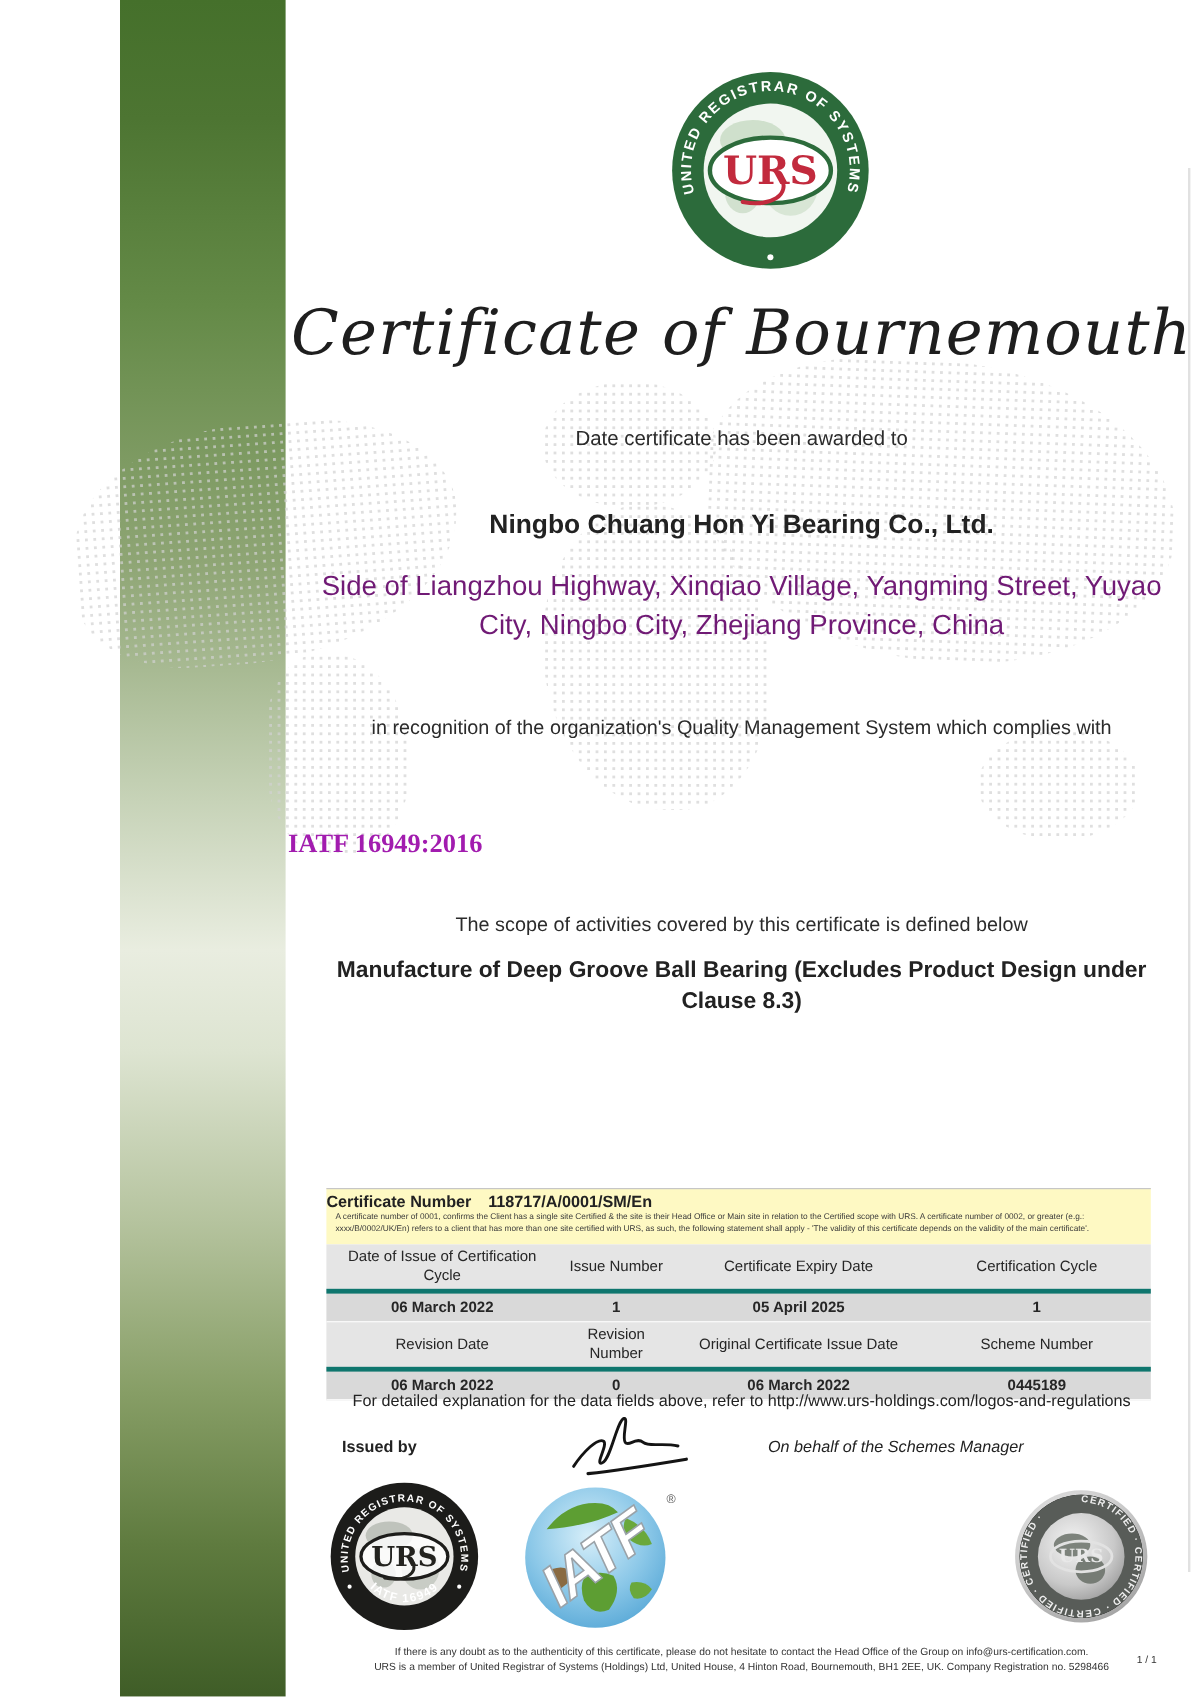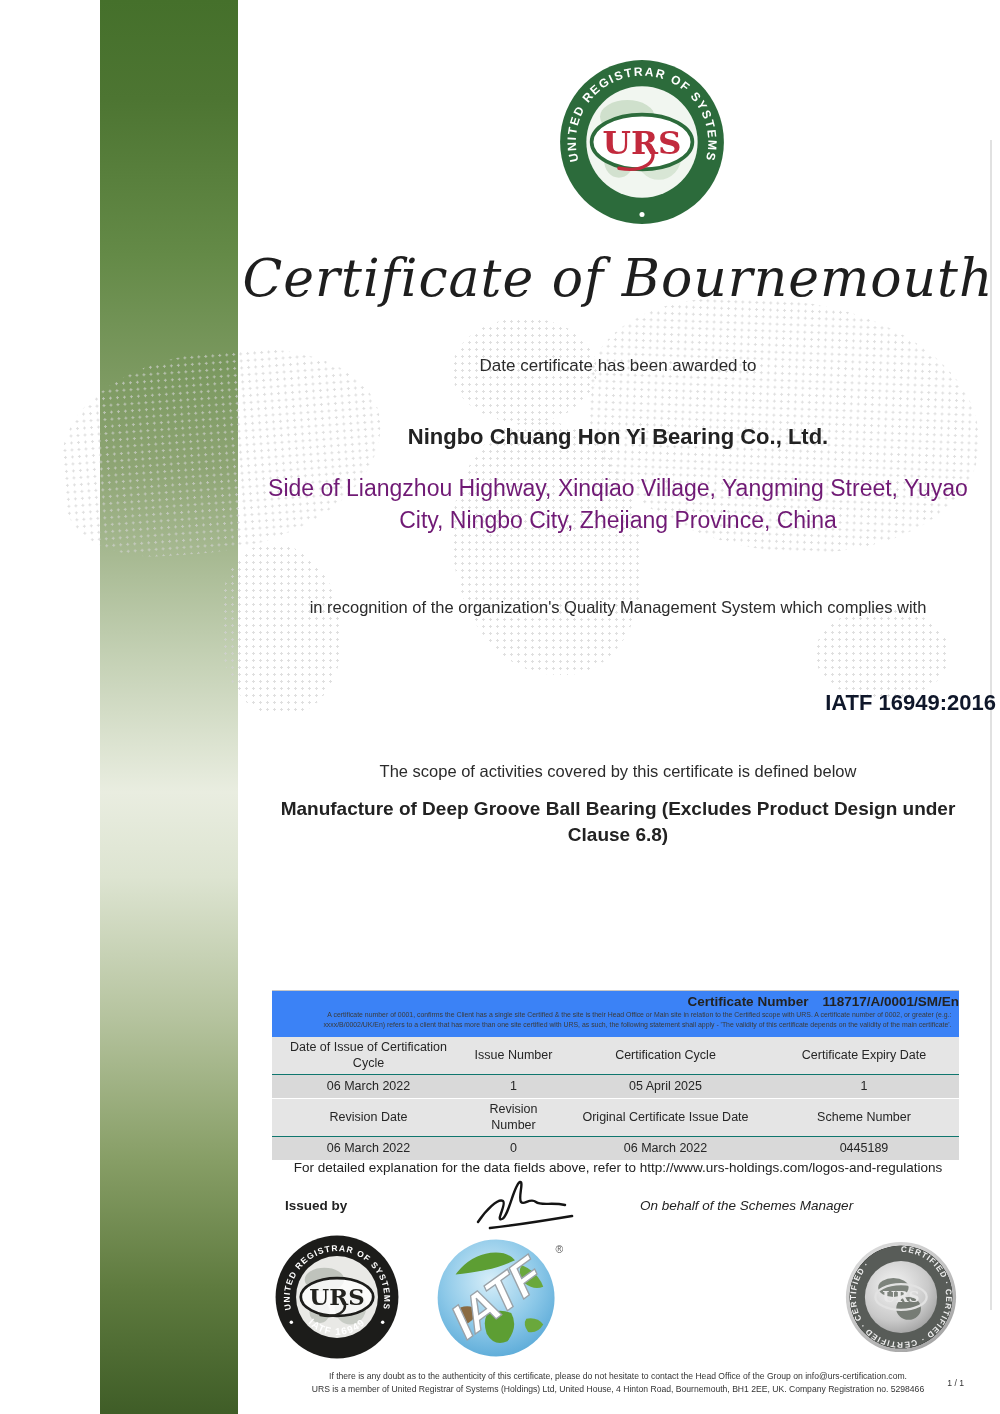--- a/index.html
+++ b/index.html
@@ -25,38 +25,38 @@
 
   .title{
     position:absolute;left:240px;top:248px;width:756px;text-align:center;
     font-family:"DejaVu Serif","Liberation Serif",serif;font-style:italic;
     font-size:52px;color:#1e1e1e;letter-spacing:1px;
   }
   .awarded{position:absolute;left:240px;top:356px;width:756px;text-align:center;font-size:17px;color:#2b2b2b;}
   .company{position:absolute;left:240px;top:424px;width:756px;text-align:center;font-size:22px;font-weight:bold;color:#222;}
   .address{position:absolute;left:258px;top:472px;width:720px;text-align:center;font-size:23px;line-height:1.4;color:#701a75;}
   .recognition{position:absolute;left:240px;top:598px;width:756px;text-align:center;font-size:16.5px;color:#2b2b2b;}
-  .standard{position:absolute;left:240px;top:690px;width:756px;text-align:right;font-size:22px;font-weight:bold;color:#0f172a;}
+  .standard{position:absolute;left:240px;top:690px;width:756px;text-align:left;font-size:22px;font-weight:bold;color:#a21caf;font-family:Liberation Serif, serif;}
   .scope-intro{position:absolute;left:240px;top:762px;width:756px;text-align:center;font-size:16.5px;color:#2b2b2b;}
   .scope{position:absolute;left:258px;top:796px;width:720px;text-align:center;font-size:19px;font-weight:bold;line-height:1.38;color:#222;}
 
   .cert-band{
     position:absolute;left:272px;top:990px;width:687px;height:46px;
-    background:#3b82f6;border-top:1px solid #c6c6c6;text-align:right;
+    background:#fef9c3;border-top:1px solid #c6c6c6;text-align:left;
   }
   .cert-line{margin-top:3px;font-size:13.5px;color:#222;}
   .cert-label{font-weight:bold;}
   .cert-number{font-weight:bold;margin-left:14px;}
   .cert-note{margin:1px auto 0;width:672px;font-size:6.9px;line-height:1.45;color:#3a3a3a;}
 
   .info-table{position:absolute;left:272px;top:1037px;width:687px;font-size:12.5px;}
   .trow{display:grid;grid-template-columns:193px 97px 207px 190px;}
   .trow > div{display:flex;align-items:center;justify-content:center;text-align:center;line-height:1.25;}
   .trow.head{min-height:37px;background:#e5e5e5;}
-  .trow.val{min-height:23px;background:#d9d9d9;font-weight:normal;border-top:1px solid #0f766e;border-bottom:1px solid #fff;}
+  .trow.val{min-height:23px;background:#d9d9d9;font-weight:bold;border-top:4px solid #0f766e;border-bottom:1px solid #fff;}
   .trow.head > div{padding:2px 6px;}
 
   .explain{position:absolute;left:240px;top:1160px;width:756px;text-align:center;font-size:13.5px;color:#222;}
   .issued{position:absolute;left:285px;top:1198px;font-size:13.5px;font-weight:bold;color:#222;}
   .signature{position:absolute;left:468px;top:1176px;width:130px;height:62px;}
   .behalf{position:absolute;left:640px;top:1198px;width:260px;font-size:13.5px;font-style:italic;color:#222;}
 
   .logo-urs-bw{position:absolute;left:274px;top:1234px;width:126px;height:126px;}
   .logo-iatf{position:absolute;left:428px;top:1232px;width:140px;height:132px;}
   .logo-seal{position:absolute;left:842px;top:1240px;width:118px;height:114px;}
@@ -97,35 +97,35 @@
     <path d="M 88 84 C 97 100, 80 109, 58 105" fill="none" stroke="#c22a3d" stroke-width="3.2" stroke-linecap="round"></path>
   </svg>
 
   <div class="title">Certificate of Bournemouth</div>
   <div class="awarded">Date certificate has been awarded to</div>
   <div class="company">Ningbo Chuang Hon Yi Bearing Co., Ltd.</div>
   <div class="address">Side of Liangzhou Highway, Xinqiao Village, Yangming Street, Yuyao City, Ningbo City, Zhejiang Province, China</div>
   <div class="recognition">in recognition of the organization's Quality Management System which complies with</div>
   <div class="standard">IATF 16949:2016</div>
   <div class="scope-intro">The scope of activities covered by this certificate is defined below</div>
-  <div class="scope">Manufacture of Deep Groove Ball Bearing (Excludes Product Design under Clause 6.8)</div>
+  <div class="scope">Manufacture of Deep Groove Ball Bearing (Excludes Product Design under Clause 8.3)</div>
 
   <div class="cert-band">
     <div class="cert-line">
       <span class="cert-label">Certificate Number</span><span class="cert-number">118717/A/0001/SM/En</span>
     </div>
     <div class="cert-note">A certificate number of 0001, confirms the Client has a single site Certified &amp; the site is their Head Office or Main site in relation to the Certified scope with URS. A certificate number of 0002, or greater (e.g.: xxxx/B/0002/UK/En) refers to a client that has more than one site certified with URS, as such, the following statement shall apply - 'The validity of this certificate depends on the validity of the main certificate'.</div>
   </div>
 
   <div class="info-table">
     <div class="trow head">
       <div>Date of Issue of Certification Cycle</div>
       <div>Issue Number</div>
+      <div>Certificate Expiry Date</div>
       <div>Certification Cycle</div>
-      <div>Certificate Expiry Date</div>
     </div>
     <div class="trow val">
       <div>06 March 2022</div>
       <div>1</div>
       <div>05 April 2025</div>
       <div>1</div>
     </div>
     <div class="trow head">
       <div>Revision Date</div>
       <div>Revision Number</div>

